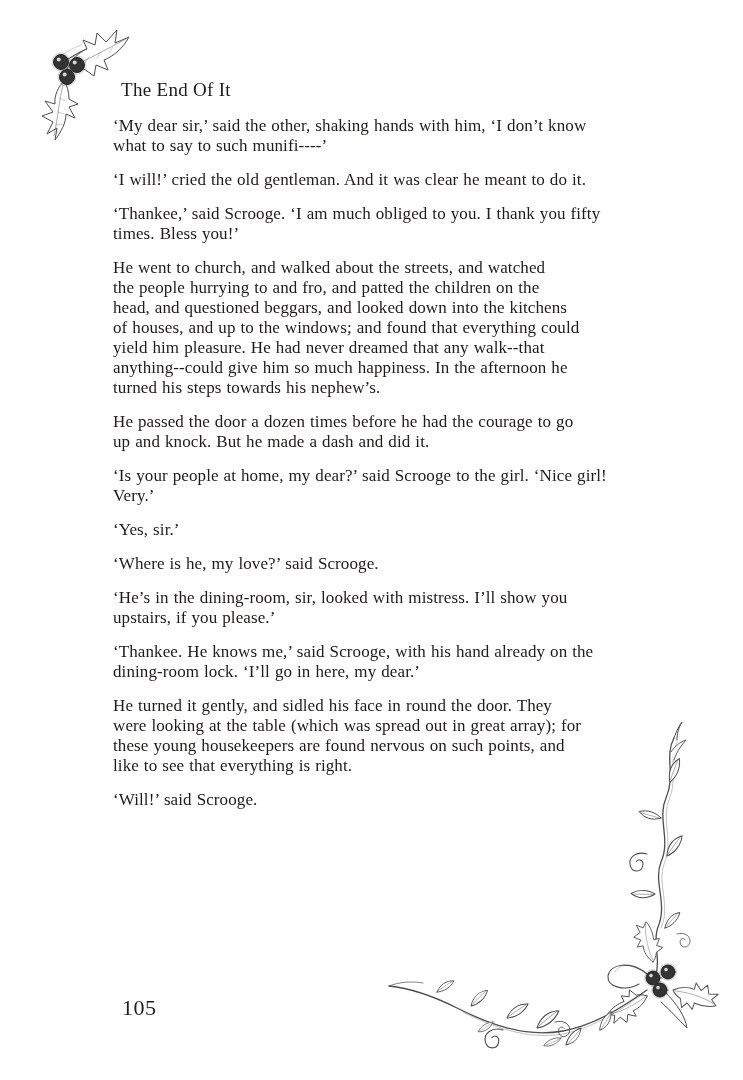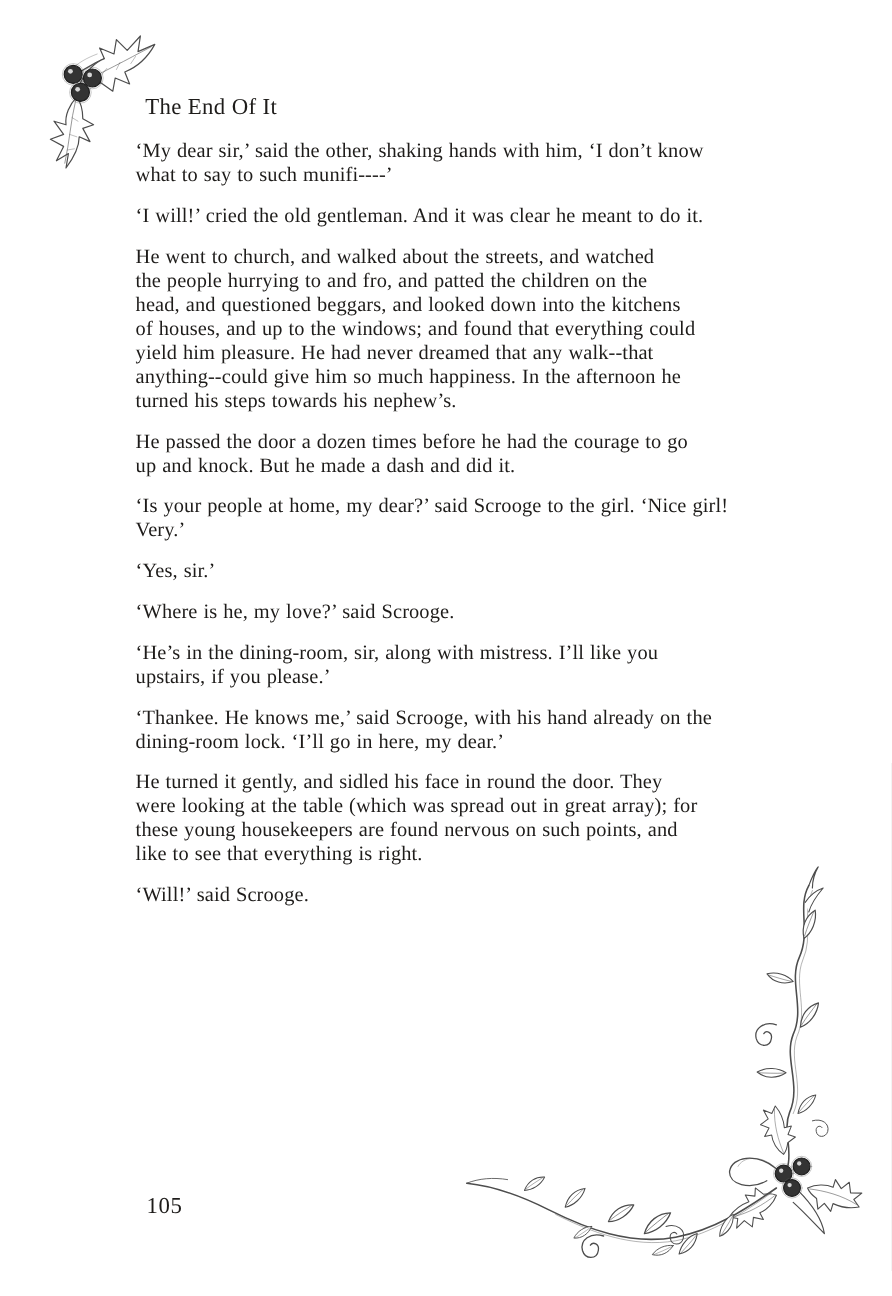--- a/index.html
+++ b/index.html
@@ -28,21 +28,21 @@
     margin:0 0 14px 0;
     font-size:17px;
     line-height:20px;
     white-space:pre-line;
     letter-spacing:.1px;
     word-spacing:.6px;
   }
   .page-number{
     position:absolute;
     left:122px;top:995px;
-    font-size:19px;
+    font-size:22px;
     letter-spacing:.5px;
   }
   .holly-top-left{position:absolute;left:27px;top:24px;}
   .vine-corner{position:absolute;left:385px;top:722px;}
   svg{display:block;}
 </style>
 </head>
 <body>
 
 <div class="page">
@@ -83,34 +83,36 @@
         </g>
       </g>
     </svg>
   </div>
 
   <div class="content">
     <h1 class="chapter-title">The End Of It</h1>
     <p>‘My dear sir,’ said the other, shaking hands with him, ‘I don’t know
 what to say to such munifi----’</p>
     <p>‘I will!’ cried the old gentleman. And it was clear he meant to do it.</p>
+    <p>‘Thankee,’ said Scrooge. ‘I am much obliged to you. I thank you fifty
+times. Bless you!’</p>
     <p>He went to church, and walked about the streets, and watched
 the people hurrying to and fro, and patted the children on the
 head, and questioned beggars, and looked down into the kitchens
 of houses, and up to the windows; and found that everything could
 yield him pleasure. He had never dreamed that any walk--that
 anything--could give him so much happiness. In the afternoon he
 turned his steps towards his nephew’s.</p>
     <p>He passed the door a dozen times before he had the courage to go
 up and knock. But he made a dash and did it.</p>
     <p>‘Is your people at home, my dear?’ said Scrooge to the girl. ‘Nice girl!
 Very.’</p>
     <p>‘Yes, sir.’</p>
     <p>‘Where is he, my love?’ said Scrooge.</p>
-    <p>‘He’s in the dining-room, sir, along with mistress. I’ll like you
+    <p>‘He’s in the dining-room, sir, looked with mistress. I’ll show you
 upstairs, if you please.’</p>
     <p>‘Thankee. He knows me,’ said Scrooge, with his hand already on the
 dining-room lock. ‘I’ll go in here, my dear.’</p>
     <p>He turned it gently, and sidled his face in round the door. They
 were looking at the table (which was spread out in great array); for
 these young housekeepers are found nervous on such points, and
 like to see that everything is right.</p>
     <p>‘Will!’ said Scrooge.</p>
   </div>
 

